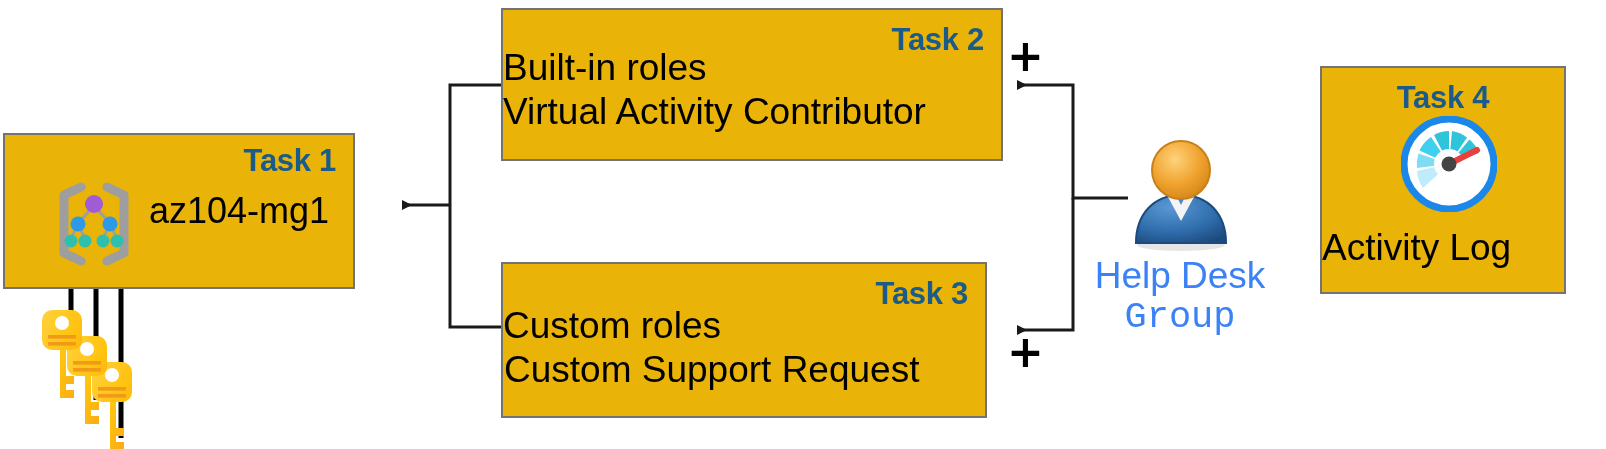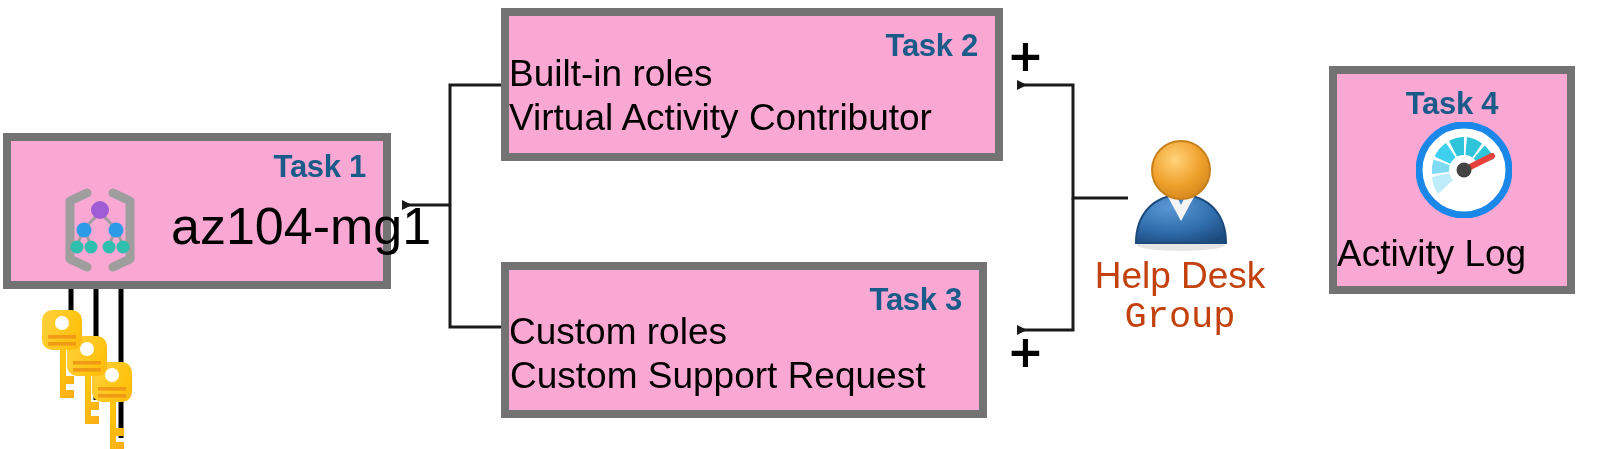--- a/index.html
+++ b/index.html
@@ -10,43 +10,43 @@
   #canvas {
     position: relative;
     width: 1606px;
     height: 449px;
     background: #ffffff;
     font-family: "Liberation Sans", sans-serif;
     overflow: hidden;
   }
   .box {
     position: absolute;
-    background: #f9a8d4;
-    border: 8px solid #737373;
+    background: #eab308;
+    border: 2px solid #737373;
     box-sizing: border-box;
   }
   .task-badge {
     position: absolute;
     color: #1a5b89;
     font-weight: bold;
     font-size: 31px;
     letter-spacing: -0.3px;
     white-space: nowrap;
   }
   .box-text {
     position: absolute;
     color: #000000;
     font-size: 37px;
     line-height: 1.18;
     text-align: left;
     white-space: nowrap;
   }
   .plain-label {
     position: absolute;
-    color: #c2410c;
+    color: #3b82f6;
     font-size: 37px;
     line-height: 1.12;
     text-align: center;
     white-space: nowrap;
   }
   .plus-sign {
     position: absolute;
     color: #000000;
     font-weight: bold;
     font-size: 44px;
@@ -88,56 +88,56 @@
       <path d="M1073,198 L1073,330 L1017,330" fill="none" stroke="#1a1a1a" stroke-width="3" marker-end="url(#arrowLeft)"></path>
     </g>
 
     <g>
       <line x1="71" y1="356" x2="71" y2="252" stroke="#000000" stroke-width="5" marker-end="url(#arrowUp)"></line>
       <line x1="96" y1="400" x2="96" y2="247" stroke="#000000" stroke-width="5" marker-end="url(#arrowUp)"></line>
       <line x1="121" y1="438" x2="121" y2="262" stroke="#000000" stroke-width="5" marker-end="url(#arrowUp)"></line>
     </g>
   </svg>
 
-  <div class="box" style="left:3px; top:133px; width:388px; height:156px;">
+  <div class="box" style="left:3px; top:133px; width:352px; height:156px;">
     <span class="task-badge" style="right:17px; top:8px;">Task 1</span>
 
     <span class="icon-abs" style="left:42px; top:38px; width:94px; height:94px;">
       <svg width="94" height="94" viewBox="0 0 94 94">
 
         <path d="M34,14 L17,22 L17,80 L34,88" fill="none" stroke="#9e9e9e" stroke-width="9" stroke-linecap="round" stroke-linejoin="round"></path>
         <path d="M60,14 L77,22 L77,80 L60,88" fill="none" stroke="#9e9e9e" stroke-width="9" stroke-linecap="round" stroke-linejoin="round"></path>
 
         <path d="M47,33 L31,50 M47,33 L63,50 M31,50 L24,66 M31,50 L38,66 M63,50 L56,66 M63,50 L70,66" fill="none" stroke="#9e9e9e" stroke-width="3"></path>
         <circle cx="47" cy="31" r="9" fill="#a05cd4"></circle>
         <circle cx="31" cy="51" r="7.5" fill="#2d9ae8"></circle>
         <circle cx="63" cy="51" r="7.5" fill="#2d9ae8"></circle>
         <circle cx="24" cy="68" r="6.5" fill="#2fbfae"></circle>
         <circle cx="38" cy="68" r="6.5" fill="#2fbfae"></circle>
         <circle cx="56" cy="68" r="6.5" fill="#2fbfae"></circle>
         <circle cx="70" cy="68" r="6.5" fill="#2fbfae"></circle>
       </svg>
     </span>
 
-    <span class="box-text" style="left:160px; top:55px; font-size:52px;">az104-mg1</span>
+    <span class="box-text" style="left:144px; top:55px; font-size:36px;">az104-mg1</span>
   </div>
 
   <div class="box" style="left:501px; top:8px; width:502px; height:153px;">
     <span class="task-badge" style="right:17px; top:12px;">Task 2</span>
     <span class="box-text" style="left:0; right:0; top:36px;">Built-in roles</span>
     <span class="box-text" style="left:0; right:0; top:80px;">Virtual Activity Contributor</span>
   </div>
 
   <div class="box" style="left:501px; top:262px; width:486px; height:156px;">
     <span class="task-badge" style="right:17px; top:12px;">Task 3</span>
     <span class="box-text" style="left:0; right:0; top:40px;">Custom roles</span>
     <span class="box-text" style="left:1px; right:0; top:84px;">Custom Support Request</span>
   </div>
 
-  <div class="box" style="left:1320px; top:66px; width:246px; height:228px;margin-left:9px;">
+  <div class="box" style="left:1320px; top:66px; width:246px; height:228px;">
     <span class="task-badge" style="left:0; right:0; top:12px; text-align:center;">Task 4</span>
 
     <span class="icon-abs" style="left:79px; top:48px; width:96px; height:96px;">
       <svg width="96" height="96" viewBox="0 0 96 96">
         <circle cx="48" cy="48" r="45" fill="#ffffff" stroke="#1b87e8" stroke-width="7"></circle>
         <circle cx="48" cy="48" r="37" fill="#ffffff"></circle>
 
         <path d="M48,48 L18.5,34.5 A33,33 0 0 1 30,21 Z" fill="#3fd0ef"></path>
         <path d="M48,48 L33,19 A33,33 0 0 1 48,15 Z" fill="#2fc4d9"></path>
         <path d="M48,48 L51,15 A33,33 0 0 1 66,21.5 Z" fill="#2fc4d9"></path>

